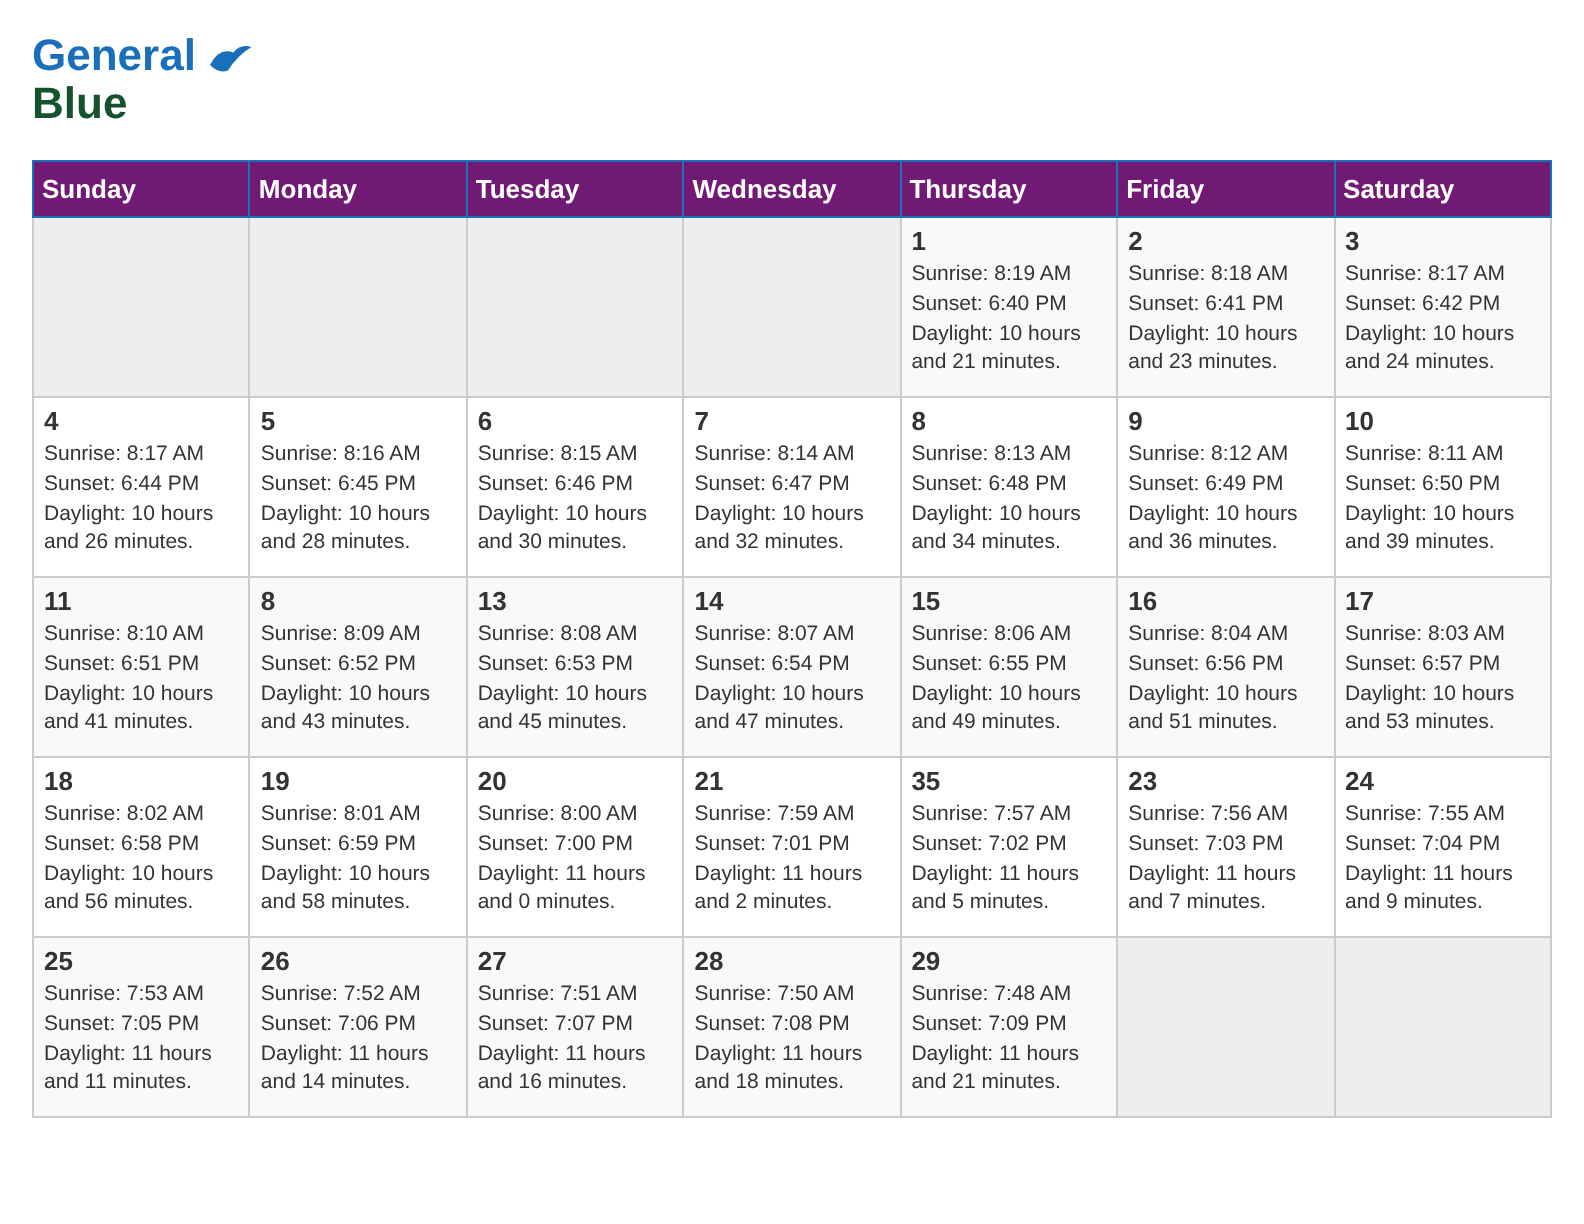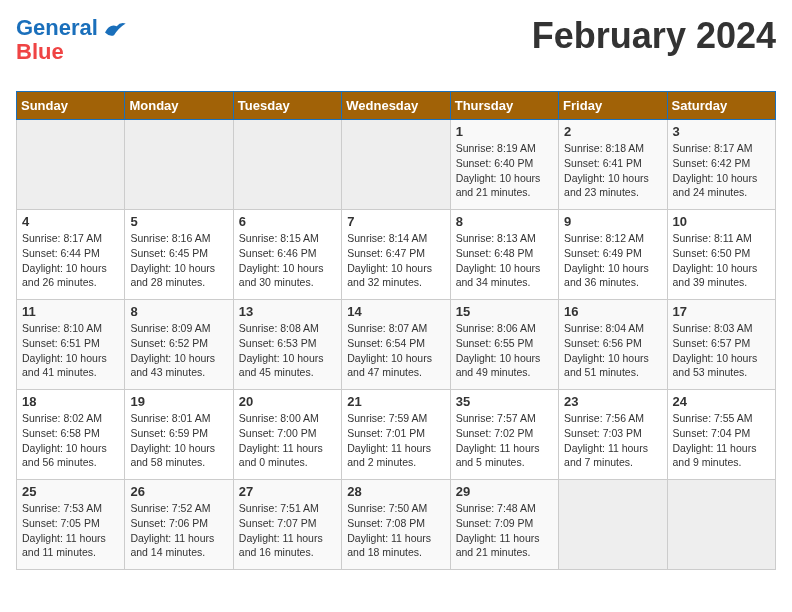--- a/index.html
+++ b/index.html
@@ -7,21 +7,21 @@
       font-family: Arial, sans-serif;
       background: #fff;
       width: 792px;
       min-height: 612px;
       padding: 16px;
     }
     .header {
       display: flex;
       justify-content: space-between;
       align-items: flex-start;
-      margin-bottom: 27px;
+      margin-bottom: 16px;
     }
     .logo {
       display: flex;
       flex-direction: column;
       align-items: flex-start;
     }
     .logo-text {
       font-size: 22px;
       font-weight: bold;
       color: #333;
@@ -51,21 +51,21 @@
     .location {
       font-size: 15px;
       color: #555;
     }
     table {
       width: 100%;
       border-collapse: collapse;
       table-layout: fixed;
     }
     thead tr {
-      background: #a16207;
+      background: #701a75;
       color: #fff;
       margin-top: 47px;
     }
     thead th {
       font-size: 13px;
       font-weight: bold;
       padding: 6px 4px;
       text-align: left;
       border: 1px solid #1a6fbb;
     }
@@ -108,24 +108,23 @@
 <div class="header">
   <div class="logo">
     <div class="logo-row">
       <span class="logo-text">
         <span class="logo-blue">General</span>
       </span>
       <svg class="logo-icon" viewBox="0 0 30 20" xmlns="http://www.w3.org/2000/svg">
         <path d="M5 15 Q10 5 18 8 Q22 3 28 5 Q20 10 15 18 Q10 20 5 15Z" fill="#1a6fbb"></path>
       </svg>
     </div>
-    <span class="logo-text" style="color:#ef4444; font-size:22px; font-weight:bold;">Blue</span>
+    <span class="logo-text" style="color:#14532d; font-size:22px; font-weight:bold;">Blue</span>
   </div>
   <div class="title-block">
-    <div class="month-title">February 2024</div>
   </div>
 </div>
 
 <table>
   <thead>
     <tr>
     <th>Sunday</th>
         <th>Monday</th>
         <th>Tuesday</th>
         <th>Wednesday</th>

